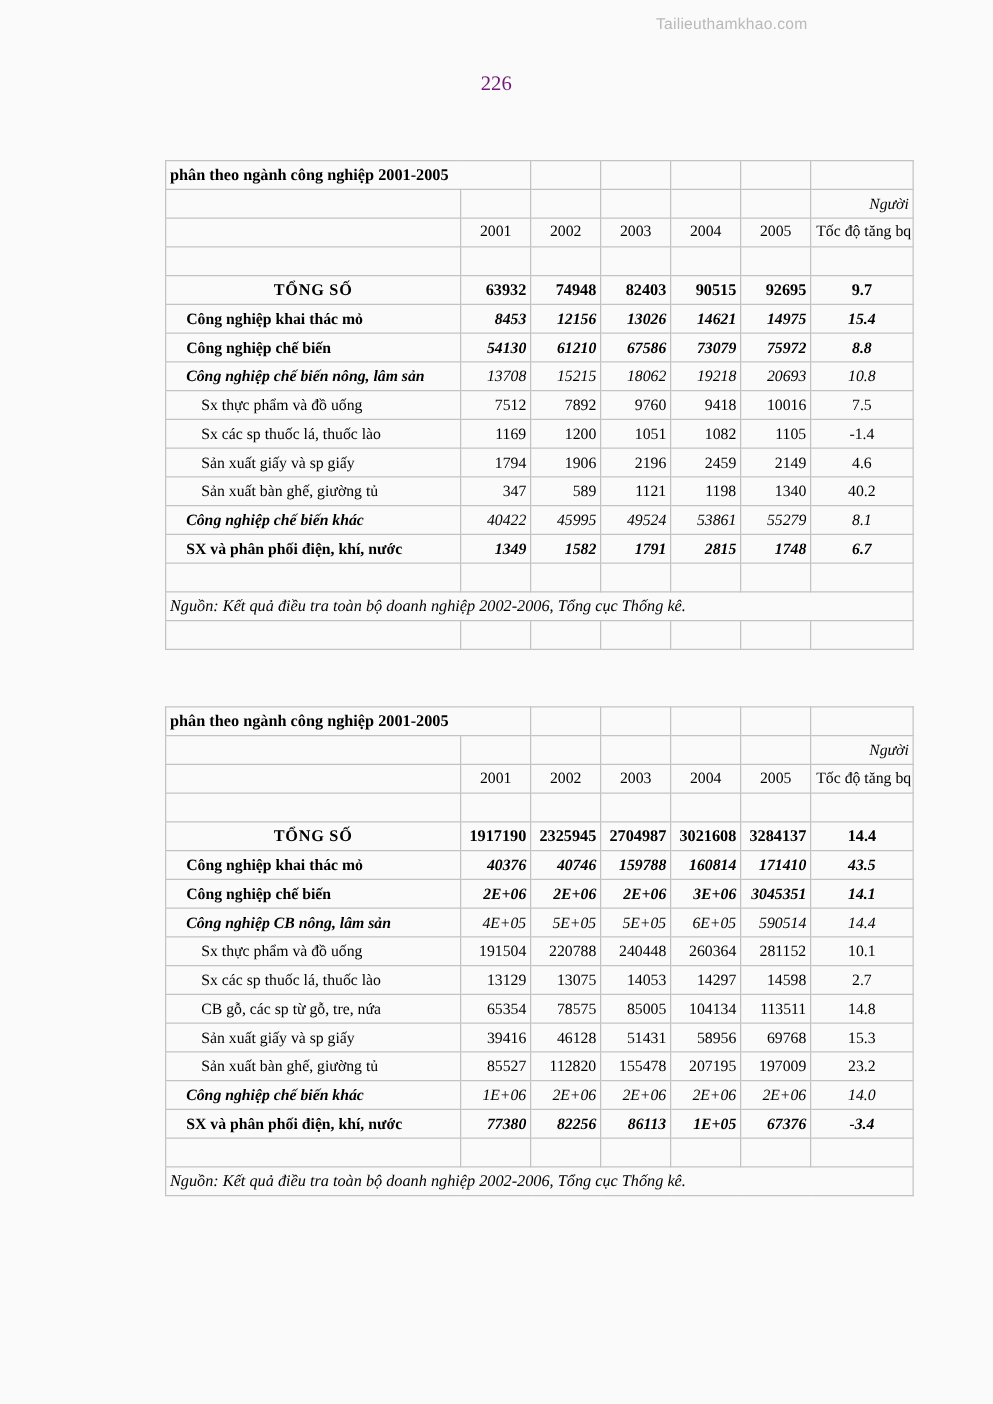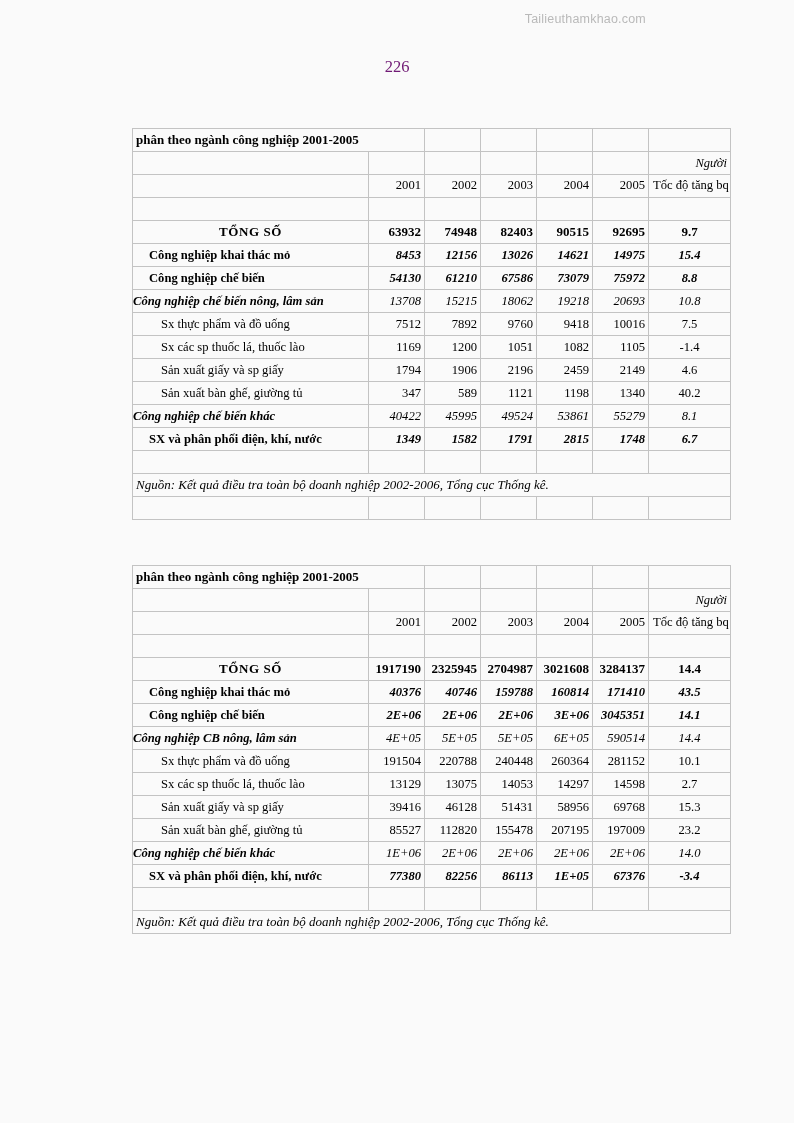--- a/index.html
+++ b/index.html
@@ -84,21 +84,21 @@
   .unit-cell {
     font-style: italic;
     text-align: right;
     font-size: 12.5px;
     padding-right: 6px;
   }
   .blank-row td { height: 12px; }
   .spacer-row td { height: 10px; }
 
   .hdr-years td {
-    text-align: right;
+    text-align: center;
     height: 70px;
     border-top: 2px solid #1a1a1a;
     border-bottom: 2px solid #1a1a1a;
     font-size: 12.6px;
     white-space: normal;
     line-height: 1.22;
   }
   .hdr-years td.c-rate-cell { padding: 0 4px; }
 
   .row-total td {
@@ -112,21 +112,21 @@
     font-style: italic;
   }
   .row-lv1 td.lbl { text-align: left; font-style: normal; padding-left: 16px; }
 
   .row-lv2 td {
     font-style: italic;
   }
   .row-lv2 td.lbl {
     font-weight: bold;
     text-align: left;
-    padding-left: 0;
+    padding-left: 16px;
   }
 
   .row-lv3 td.lbl {
     text-align: left;
     padding-left: 28px;
     font-weight: normal;
     font-style: normal;
   }
   .row-lv3 td { font-style: normal; }
 
@@ -415,20 +415,29 @@
           <tr class="row-lv3">
             <td class="lbl">Sx các sp thuốc lá, thuốc lào</td>
             <td class="num">13129</td>
             <td class="num">13075</td>
             <td class="num">14053</td>
             <td class="num">14297</td>
             <td class="num">14598</td>
             <td class="rate">2.7</td>
           </tr>
           <tr class="row-lv3">
+            <td class="lbl">CB gỗ, các sp từ gỗ, tre, nứa</td>
+            <td class="num">65354</td>
+            <td class="num">78575</td>
+            <td class="num">85005</td>
+            <td class="num">104134</td>
+            <td class="num">113511</td>
+            <td class="rate">14.8</td>
+          </tr>
+          <tr class="row-lv3">
             <td class="lbl">Sản xuất giấy và sp giấy</td>
             <td class="num">39416</td>
             <td class="num">46128</td>
             <td class="num">51431</td>
             <td class="num">58956</td>
             <td class="num">69768</td>
             <td class="rate">15.3</td>
           </tr>
           <tr class="row-lv3">
             <td class="lbl">Sản xuất bàn ghế, giường tủ</td>

